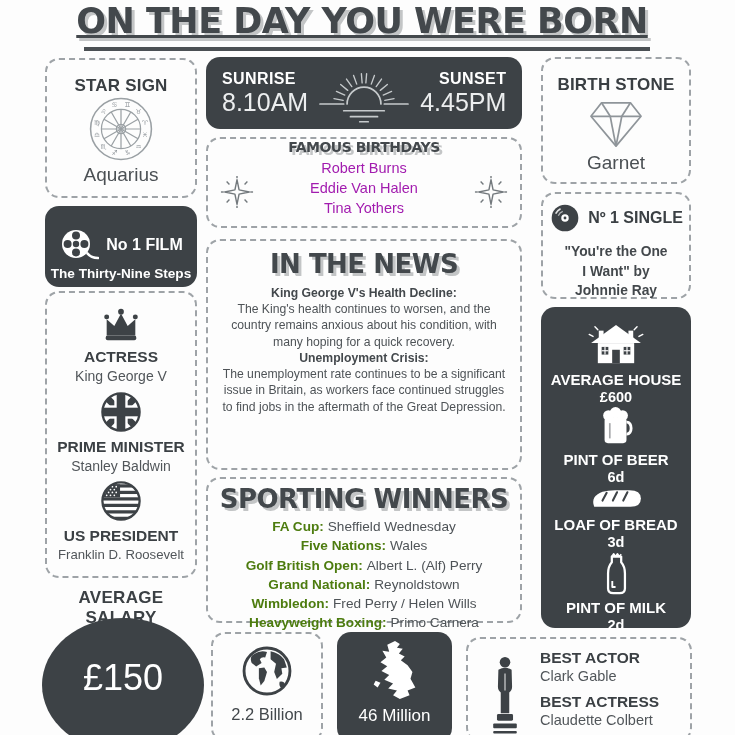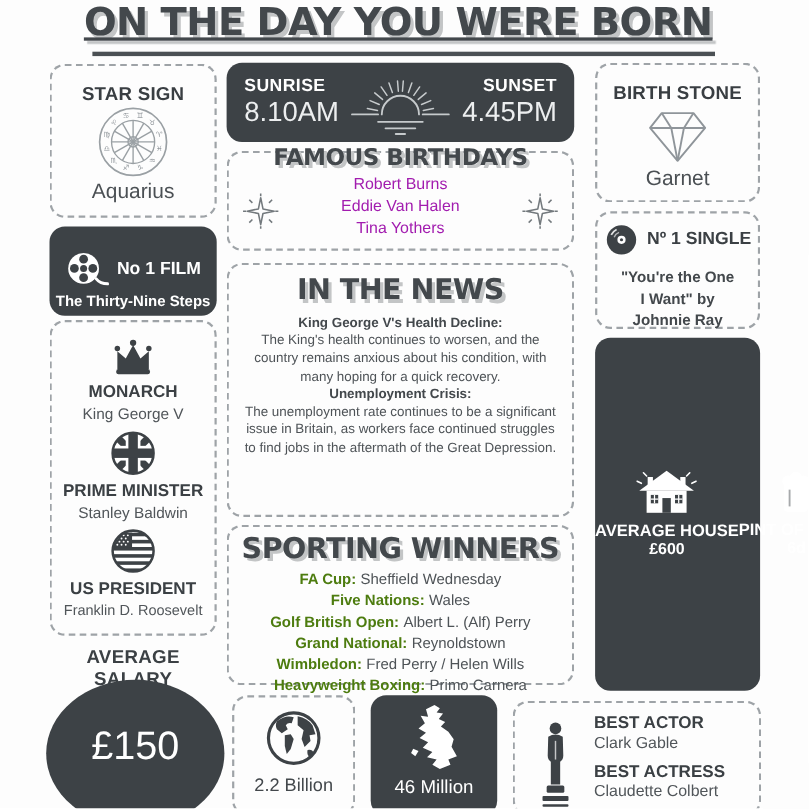--- a/index.html
+++ b/index.html
@@ -42,21 +42,21 @@
   #news-box{left:206px;top:239px;width:316px;height:231px;padding:6px 13px;justify-content:flex-start;}
   #news-box .shadow-hd{font-size:26px;margin:2px 0 6px 0;}
   .news-item{font-size:12.2px;line-height:1.33;color:#4e5357;}
   .news-item .headline{font-weight:bold;color:#43484c;}
   
   #leaders-box{left:45px;top:291px;width:152px;height:287px;justify-content:space-between;padding:14px 4px;}
   .leader{display:flex;flex-direction:column;align-items:center;}
   .leader .lbl{font-size:15.5px;font-weight:bold;margin-top:5px;white-space:nowrap;}
   .leader .val{font-size:14px;color:#51565a;margin-top:2px;white-space:nowrap;}
   
-  #prices-box{left:541px;top:307px;width:150px;height:321px;display:flex;flex-direction:row;
+  #prices-box{left:541px;top:307px;width:150px;height:321px;display:flex;flex-direction:column;
     justify-content:space-between;align-items:center;text-align:center;padding:16px 0 18px 0;}
   .price{display:flex;flex-direction:column;align-items:center;}
   .price .lbl{font-size:15px;font-weight:bold;margin-top:4px;white-space:nowrap;}
   .price .val{font-size:14.5px;font-weight:bold;margin-top:1px;}
   
   #sports-box{left:206px;top:477px;width:316px;height:146px;padding:4px 8px;justify-content:flex-start;}
   #sports-box .shadow-hd{font-size:26px;margin:1px 0 3px 0;}
   .sport-line{font-size:13.6px;line-height:1.42;color:#4e5357;}
   .sport-line .lbl{font-weight:bold;color:#4d7c0f;margin-right:4px;}
   
@@ -158,21 +158,21 @@
           <path d="M17,5 L26,19"></path>
           <path d="M47,5 L38,19"></path>
         <path d="M26,19 L32,50"></path>
           <path d="M38,19 L32,50"></path>
       </svg>
     </span>
     <div class="small-box-val">Garnet</div>
   </div>
 
   <div id="bday-box" class="box-dashed col-c">
-    <div class="shadow-hd" style="font-size:21px;">FAMOUS BIRTHDAYS</div>
+    <div class="shadow-hd" style="font-size:14px;">FAMOUS BIRTHDAYS</div>
     <div class="names">
       <div>Robert Burns</div>
       <div>Eddie Van Halen</div>
       <div>Tina Yothers</div>
     </div>
     <span class="sparkle" style="left:12px;">
       <svg width="34" height="34" viewBox="0 0 36 36" fill="none" stroke="#73797d" stroke-width="1.5" stroke-linejoin="round">
         <path d="M18,5 L20.2,15.8 L31,18 L20.2,20.2 L18,31 L15.8,20.2 L5,18 L15.8,15.8 Z" fill="#fdfdfd"></path>
         <line x1="18" y1="1" x2="18" y2="3.5"></line>
           <line x1="18" y1="32.5" x2="18" y2="35"></line>
@@ -253,21 +253,21 @@
     <div class="leader">
       <span>
         <svg width="42" height="36" viewBox="0 0 44 36" fill="#3d4246">
           <path d="M7,29 L7,12 L15,19 L22,6 L29,19 L37,12 L37,29 Z"></path>
           <circle cx="7" cy="9.5" r="2.6"></circle>
             <circle cx="22" cy="4" r="3"></circle>
             <circle cx="37" cy="9.5" r="2.6"></circle>
           <rect x="6" y="29" width="32" height="5" rx="2"></rect>
         </svg>
       </span>
-      <div class="lbl">MONARCH</div>
+      <div class="lbl">ACTRESS</div>
       <div class="val">King George V</div>
     </div>
     <div class="leader">
       <span>
         <svg width="42" height="42" viewBox="0 0 44 44">
           <defs>
               <clipPath id="ukclip">
                 <circle cx="22" cy="22" r="19.5"></circle>
               </clipPath>
             </defs>

